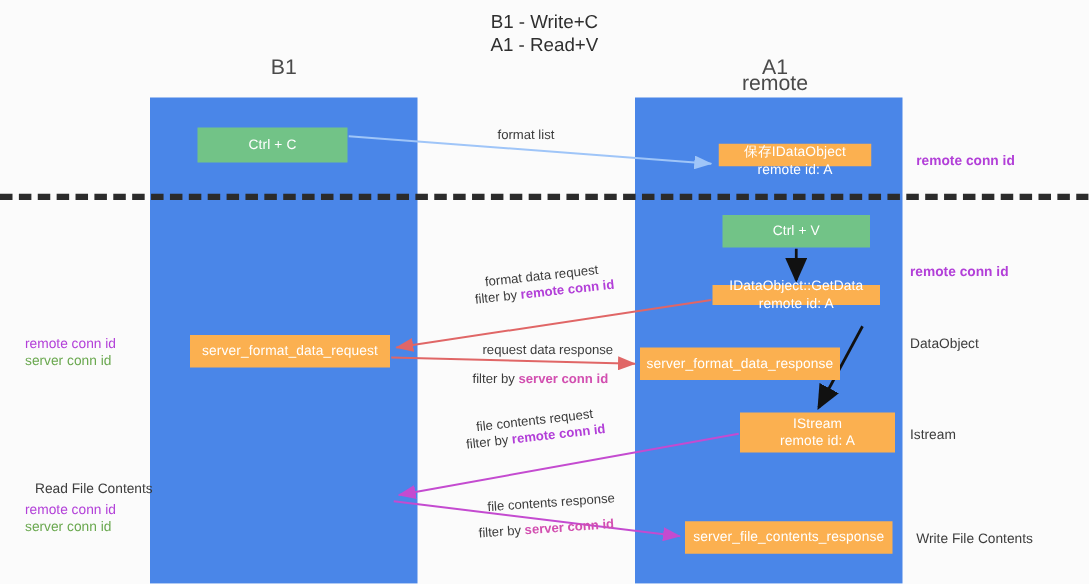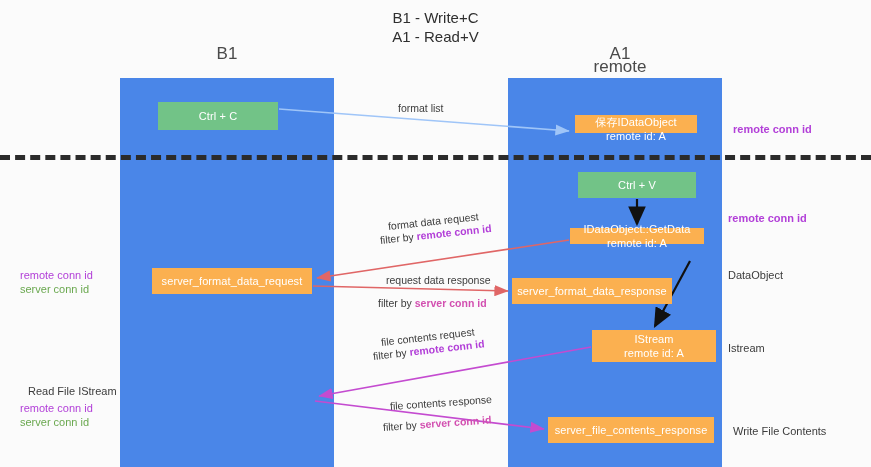--- a/index.html
+++ b/index.html
@@ -244,20 +244,20 @@
   <div class="side-label bold c-purple" id="lbl-r2">remote conn id</div>
   <div class="side-label c-plain" id="lbl-dataobject">DataObject</div>
   <div class="side-label c-plain" id="lbl-istream">Istream</div>
   <div class="side-label c-plain" id="lbl-writefile">Write File Contents</div>
 
   <div class="side-label" id="lbl-left-mid">
     <div class="bold c-purple">remote conn id</div>
     <div class="bold c-green">server conn id</div>
   </div>
 
-  <div class="side-label c-plain" id="lbl-readfile">Read File IStream</div>
+  <div class="side-label c-plain" id="lbl-readfile">Read File Contents</div>
 
   <div class="side-label" id="lbl-left-bot">
     <div class="bold c-purple">remote conn id</div>
     <div class="bold c-green">server conn id</div>
   </div>
 
 </div>
 
 </body></html>

